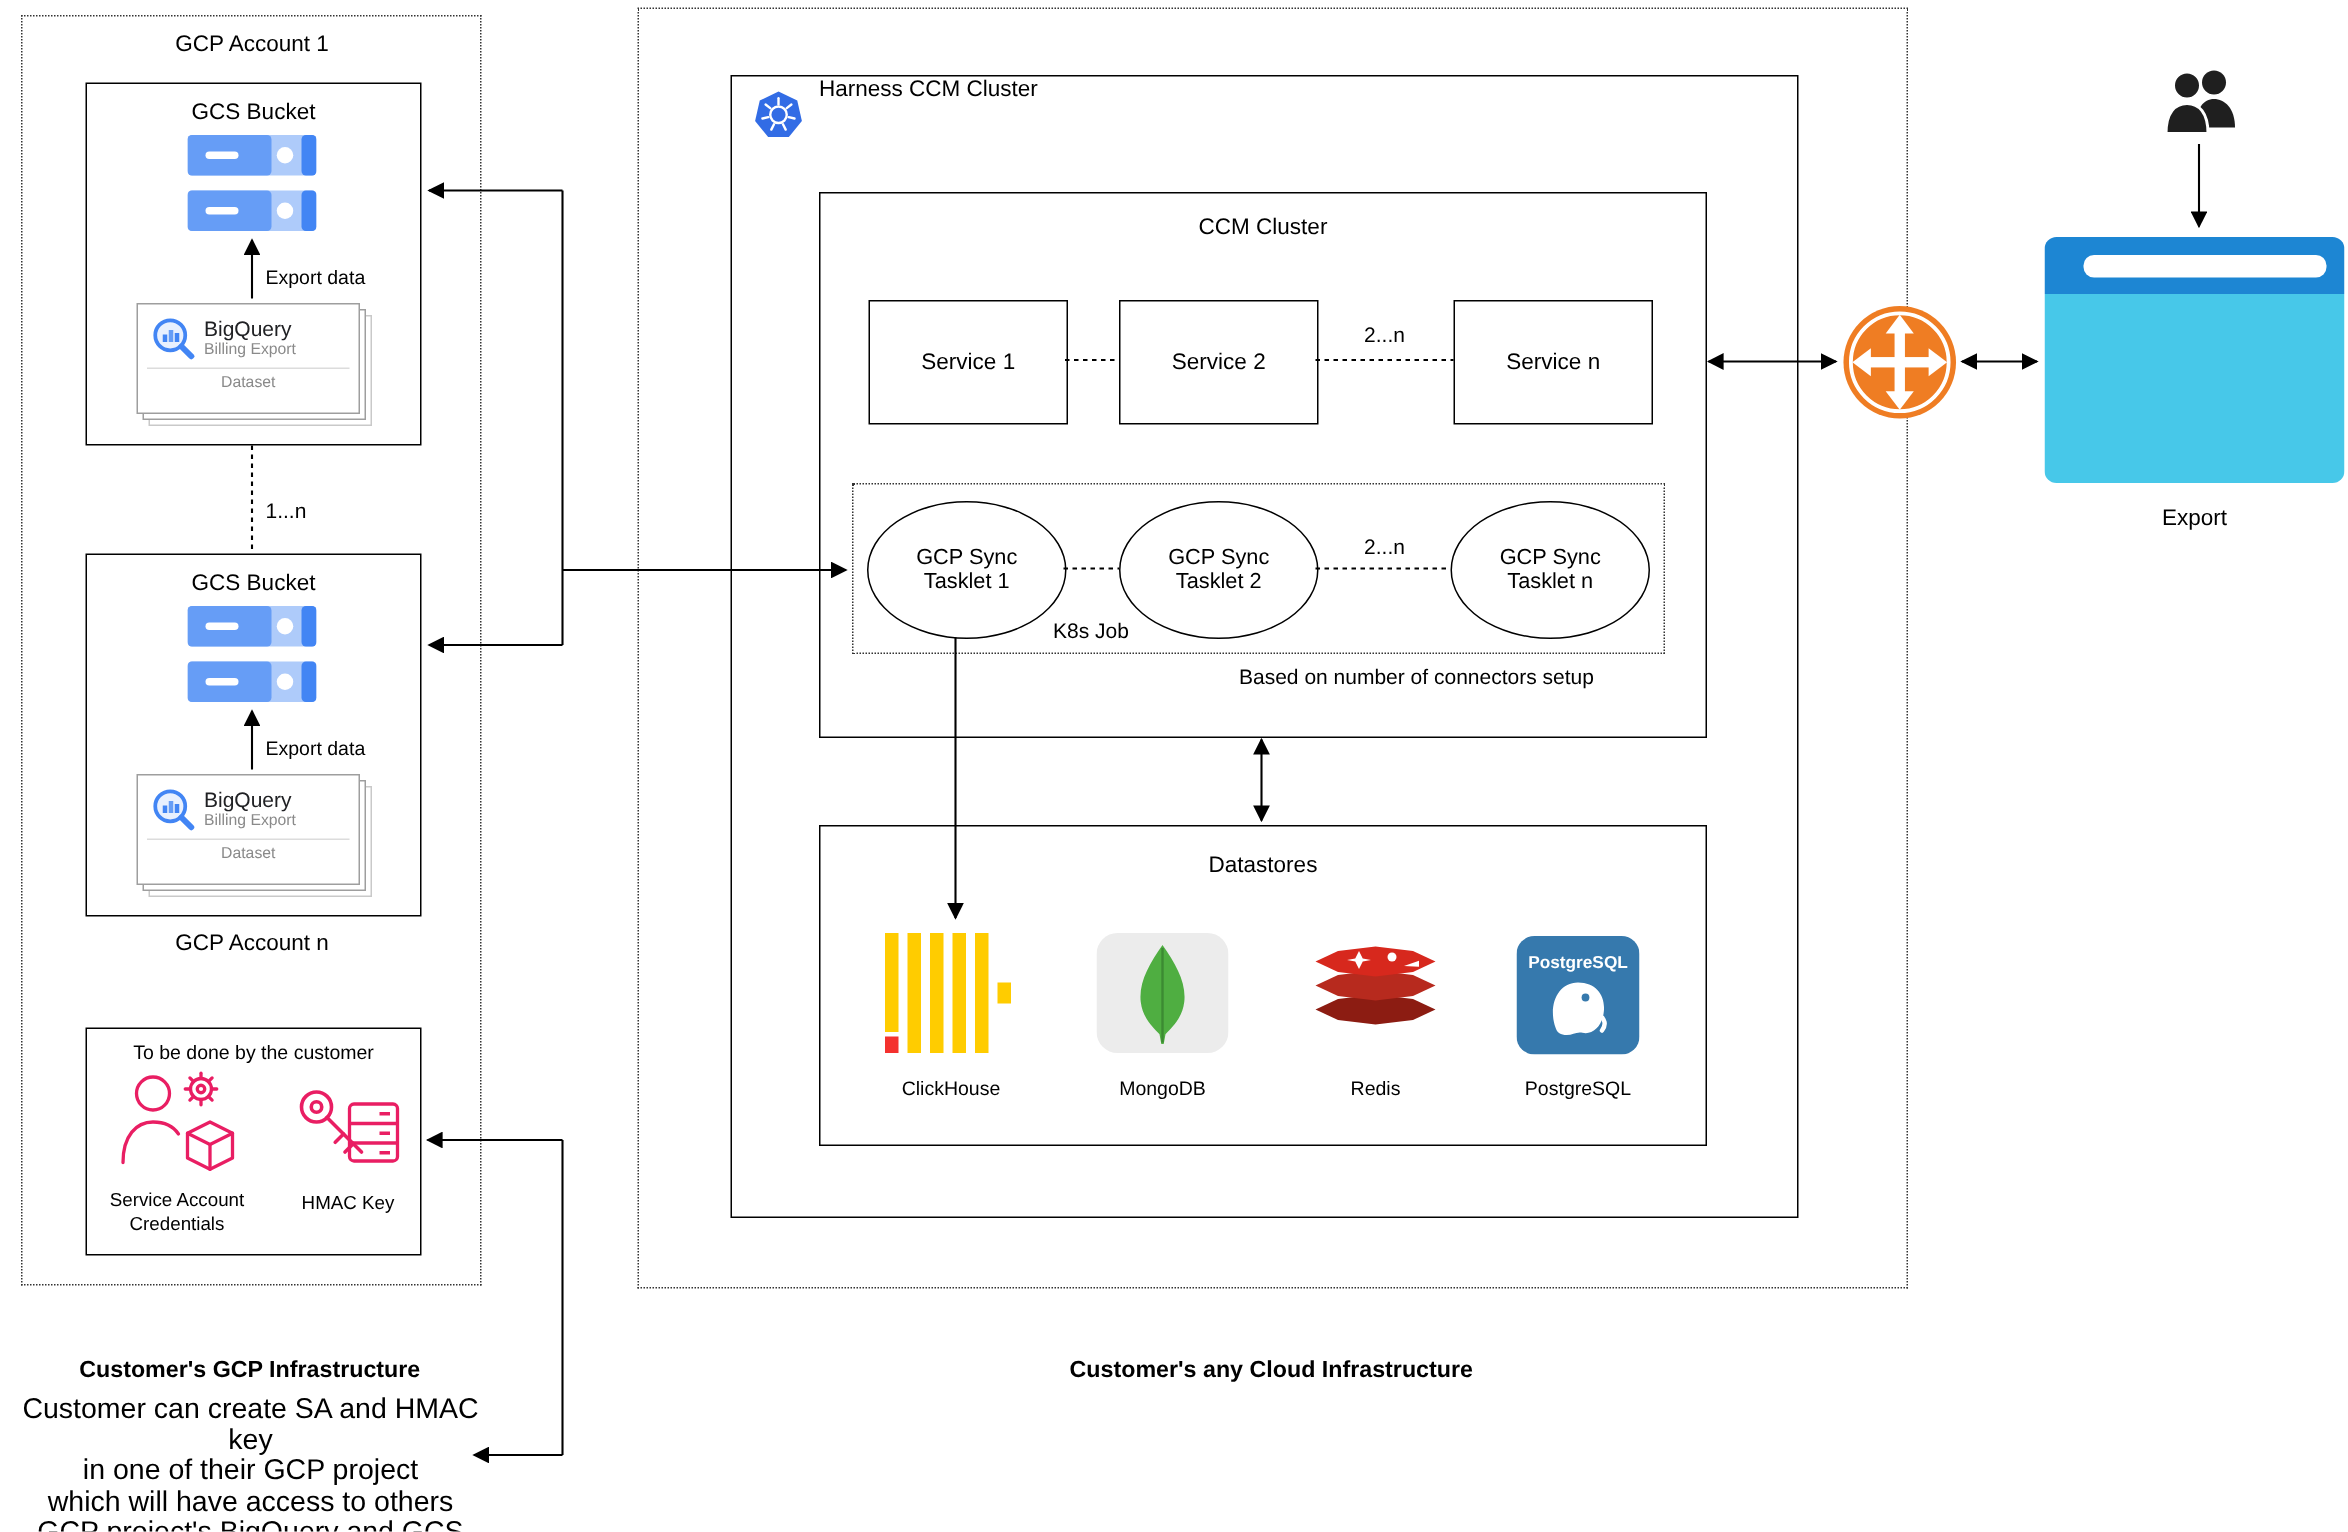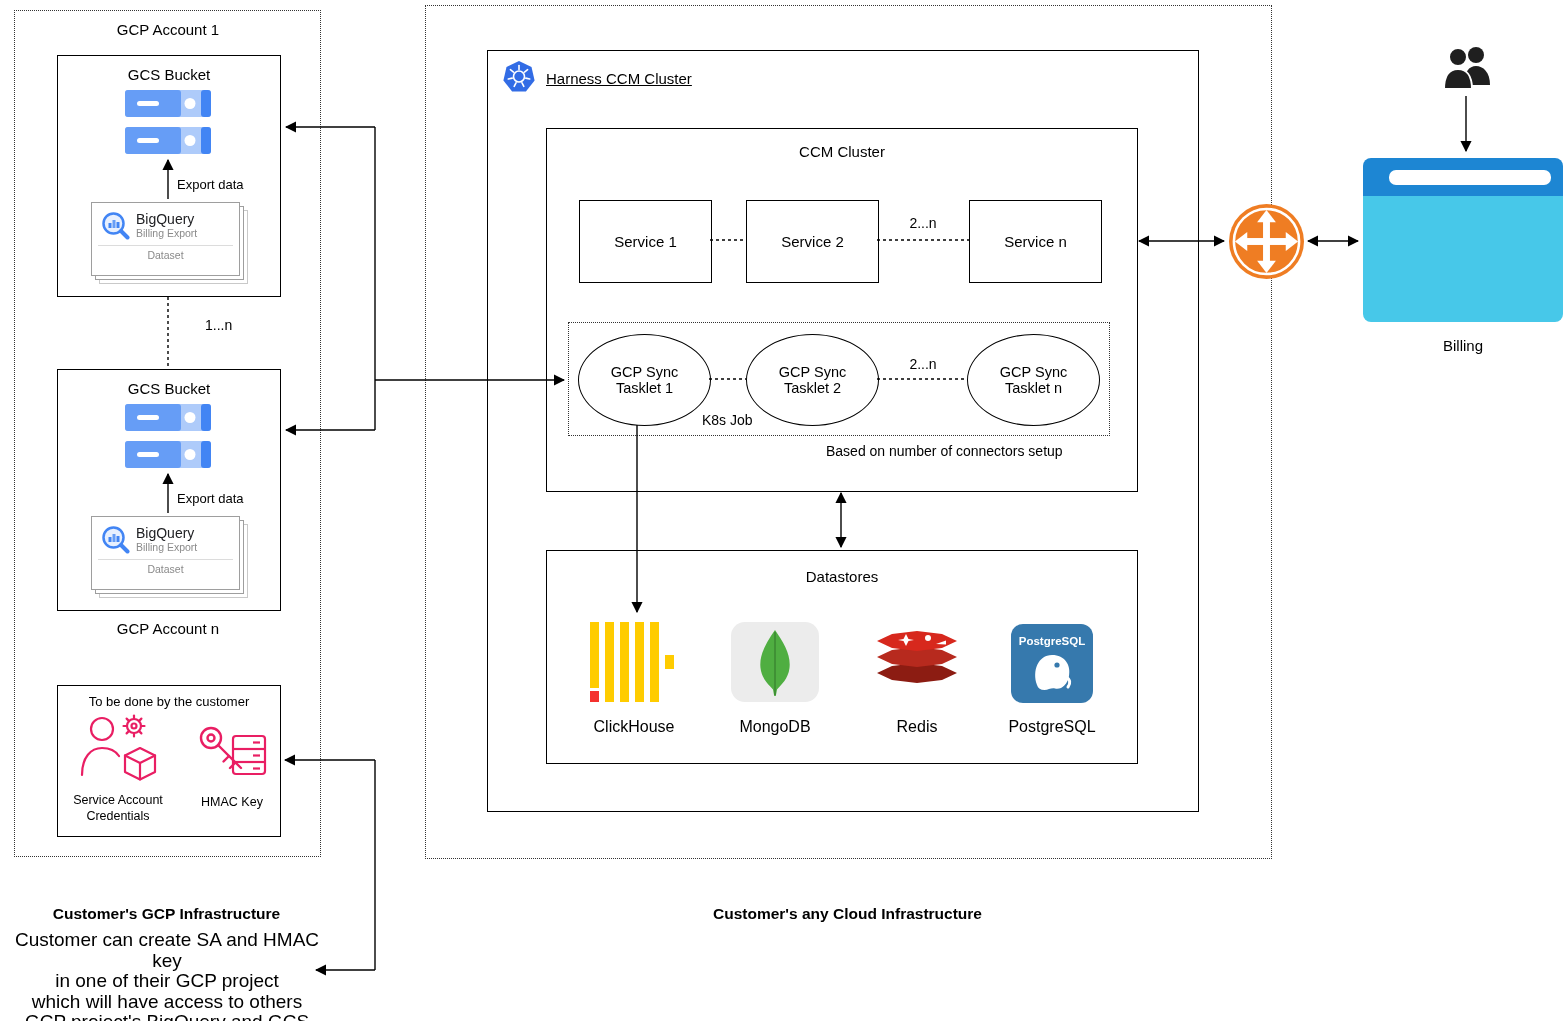--- a/index.html
+++ b/index.html
@@ -21,21 +21,21 @@
   .regiontitle{position:absolute;font-weight:bold;font-size:15.5px;text-align:center;margin-top:28px;}
   .icon{position:absolute;line-height:0;}
   .bqcard{position:absolute;width:147px;height:72px;background:#fff;border:1px solid #9e9e9e;
           box-shadow:4px 4px 0 -1px #fff,4px 4px 0 0 #9e9e9e,8px 8px 0 -1px #fff,8px 8px 0 0 #c9c9c9;}
   .bqrow{display:flex;align-items:center;gap:6px;padding:7px 6px 3px 8px;}
   .bqtext{display:flex;flex-direction:column;line-height:1.15;}
   .bqtitle{font-size:14px;color:#202124;}
   .bqsub{font-size:10.5px;color:#8a8a8a;}
   .bqdivider{border-top:1px solid #dcdcdc;margin:2px 6px 0 6px;}
   .bqdataset{text-align:center;font-size:10.5px;color:#8a8a8a;margin-top:3px;}
-  .dslabel{position:absolute;font-size:16px;text-align:center;}
+  .dslabel{position:absolute;font-size:13px;text-align:center;}
   .overlay{position:absolute;left:0;top:0;pointer-events:none;z-index:10;}
   .browser{position:absolute;left:1363px;top:158px;width:200px;height:164px;border-radius:8px;overflow:hidden;}
   .browser-top{height:38px;background:#1d86d3;position:relative;}
   .browser-addressbar{position:absolute;left:26px;right:12px;top:12px;height:15px;background:#fff;border-radius:7px;}
   .browser-body{height:126px;background:#47c8e9;}
   .custtitle{position:absolute;top:8px;left:0;width:100%;text-align:center;font-size:13px;}
   .salabel{position:absolute;font-size:12.5px;text-align:center;line-height:1.3;}
 </style>
 </head>
 <body>
@@ -81,21 +81,21 @@
         <span class="bqtext">
           <span class="bqtitle">BigQuery</span>
           <span class="bqsub">Billing Export</span>
         </span>
       </div>
       <div class="bqdivider"></div>
       <div class="bqdataset">Dataset</div>
     </div>
   </div>
 
-  <div class="lbl14" style="left:177px;top:317px;margin-left:28px;">1...n</div>
+  <div class="lbl14" style="left:177px;top:332px;">1...n</div>
 
   <div class="solidbox" style="left:57px;top:369px;width:222px;height:240px;">
     <div class="boxtitle">GCS Bucket</div>
     <div class="icon" style="left:67px;top:34px;">
       <svg width="86" height="64" viewBox="0 0 86 64">
         <g>
           <rect x="0" y="0" width="86" height="27" rx="3" fill="#aecbfa"></rect>
           <rect x="0" y="0" width="56" height="27" rx="3" fill="#669df6"></rect>
           <rect x="76" y="0" width="10" height="27" rx="3" fill="#4285f4"></rect>
           <rect x="12" y="11" width="22" height="5" rx="2.5" fill="#fff"></rect>
@@ -200,21 +200,21 @@
         <line x1="17" y1="9.5" x2="17" y2="5.5"></line>
         <line x1="22.5" y1="12.1" x2="25.6" y2="9.7"></line>
         <line x1="23.8" y1="18.1" x2="27.7" y2="19"></line>
         <line x1="20" y1="22.8" x2="21.8" y2="26.4"></line>
         <line x1="14" y1="22.8" x2="12.2" y2="26.4"></line>
         <line x1="10.2" y1="18.1" x2="6.3" y2="19"></line>
         <line x1="11.5" y1="12.1" x2="8.4" y2="9.7"></line>
       </g>
     </svg>
   </div>
-  <div class="lbl" style="left:546px;top:70px;text-decoration:underline;">Harness CCM Cluster</div>
+  <div class="lbl" style="left:546px;top:51px;">Harness CCM Cluster</div>
 
   <div class="solidbox" style="left:546px;top:128px;width:590px;height:362px;">
     <div class="boxtitle" style="top:14px;">CCM Cluster</div>
   </div>
 
   <div class="nodebox" style="left:579px;top:200px;width:131px;height:81px;">Service 1</div>
   <div class="nodebox" style="left:746px;top:200px;width:131px;height:81px;">Service 2</div>
   <div class="nodebox" style="left:969px;top:200px;width:131px;height:81px;">Service n</div>
   <div class="lbl14 center" style="left:899px;top:215px;width:48px;">2...n</div>
 
@@ -309,21 +309,21 @@
       </g>
     </svg>
   </div>
 
   <div class="browser">
     <div class="browser-top">
       <div class="browser-addressbar"></div>
     </div>
     <div class="browser-body"></div>
   </div>
-  <div class="lbl center" style="left:1363px;top:337px;width:200px;">Billing</div>
+  <div class="lbl center" style="left:1363px;top:337px;width:200px;">Export</div>
 
   <svg class="overlay" width="1565" height="1021" viewBox="0 0 1565 1021">
     <defs>
       <marker id="ah" viewBox="0 0 10 10" refX="9" refY="5" markerWidth="8" markerHeight="8" orient="auto-start-reverse">
         <path d="M0,0 L10,5 L0,10 z" fill="#000"></path>
       </marker>
     </defs>
     <g stroke="#000" stroke-width="1.4" fill="none">
 
       <path d="M168 199 L168 160" marker-end="url(#ah)"></path>

